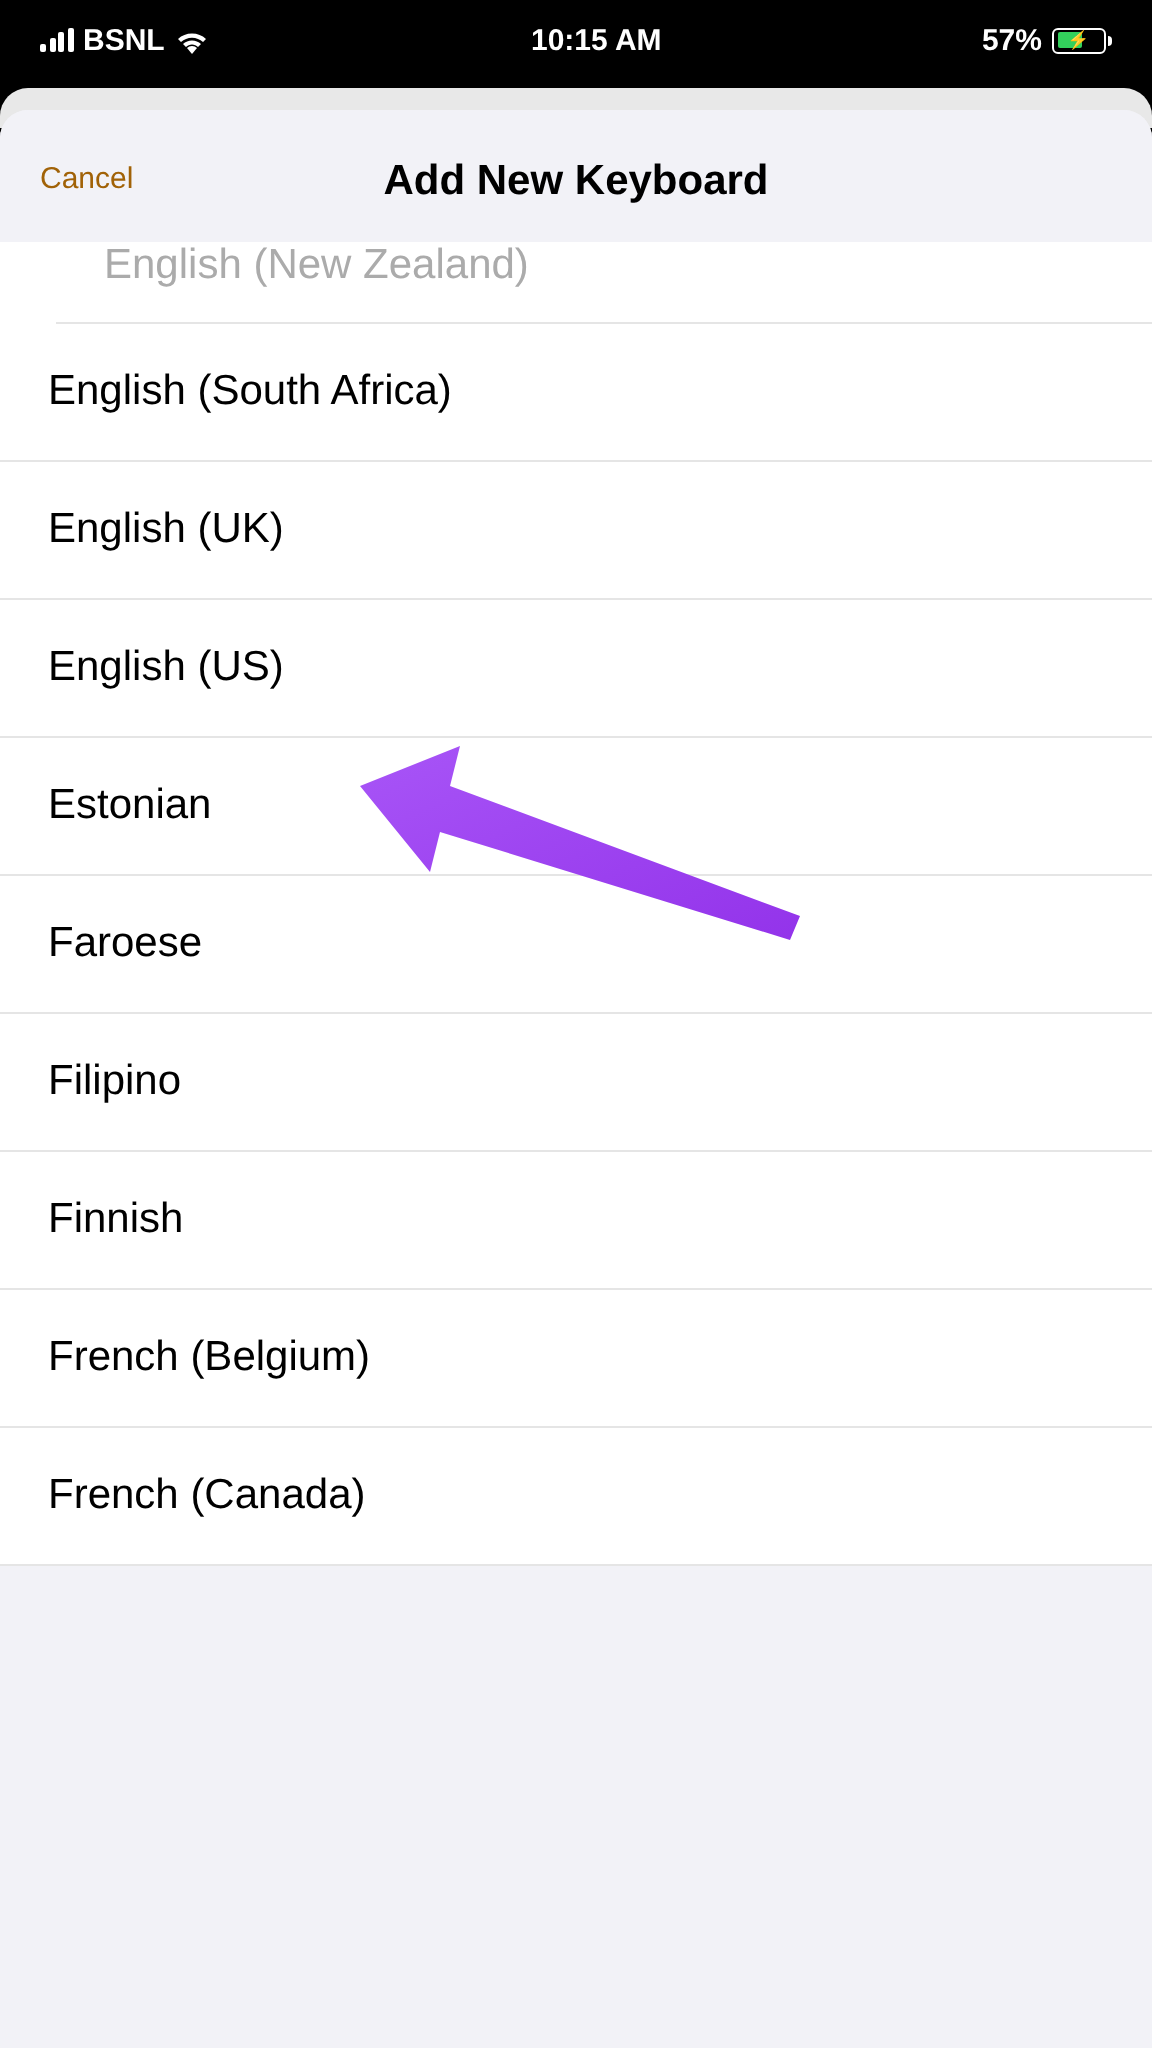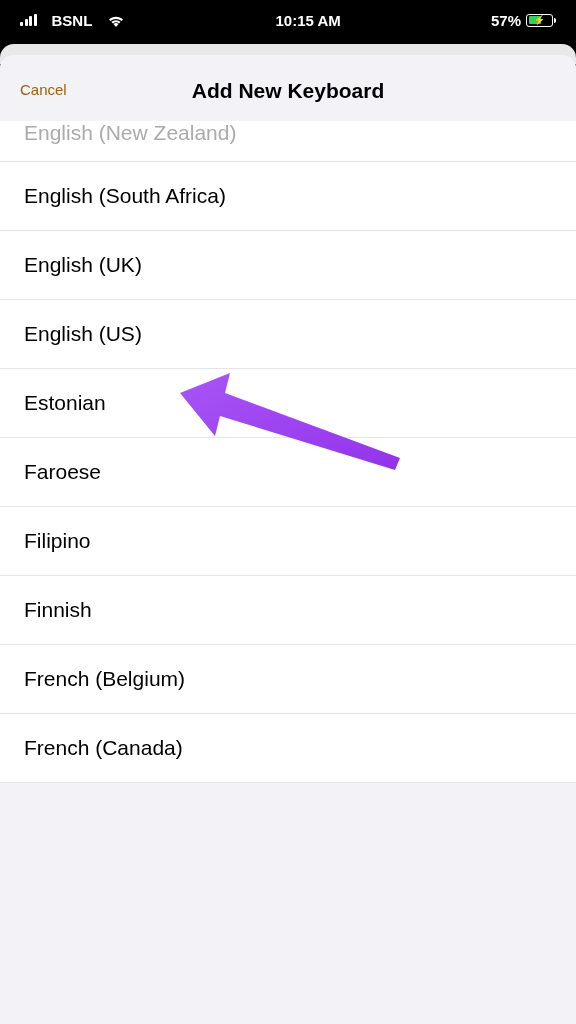--- a/index.html
+++ b/index.html
@@ -22,21 +22,21 @@
       display: flex;
       align-items: center;
       justify-content: space-between;
       padding: 0 20px;
       font-size: 15px;
       font-weight: 600;
     }
     .status-left {
       display: flex;
       align-items: center;
-      gap: 15px;
+      gap: 5px;
     }
     .signal-bars {
       display: flex;
       align-items: flex-end;
       gap: 1.5px;
       height: 12px;
     }
     .signal-bars span {
       width: 3px;
       background: #fff;
@@ -166,20 +166,21 @@
       font-size: 21px;
       color: #000;
       border-bottom: 1px solid #e5e5e5;
       cursor: pointer;
     }
     .list-item.partial {
       padding-top: 0;
       padding-bottom: 16px;
       color: #ababab;
       font-size: 21px;
+      margin-left: 28px;
     }
     .arrow-annotation {
       position: absolute;
       top: 368px;
       left: 175px;
       pointer-events: none;
       z-index: 10;
     }
   </style>
 </head>

